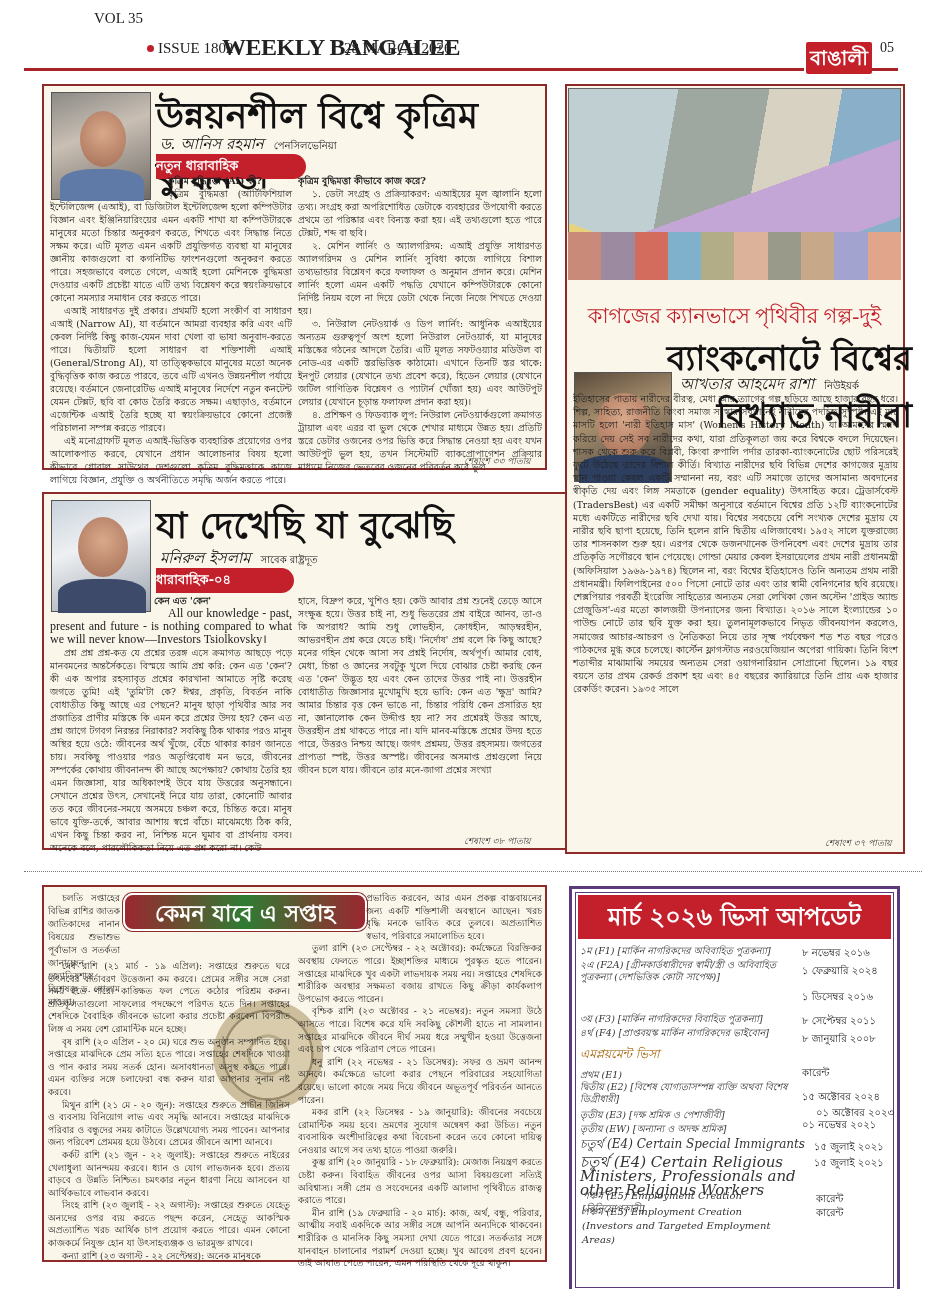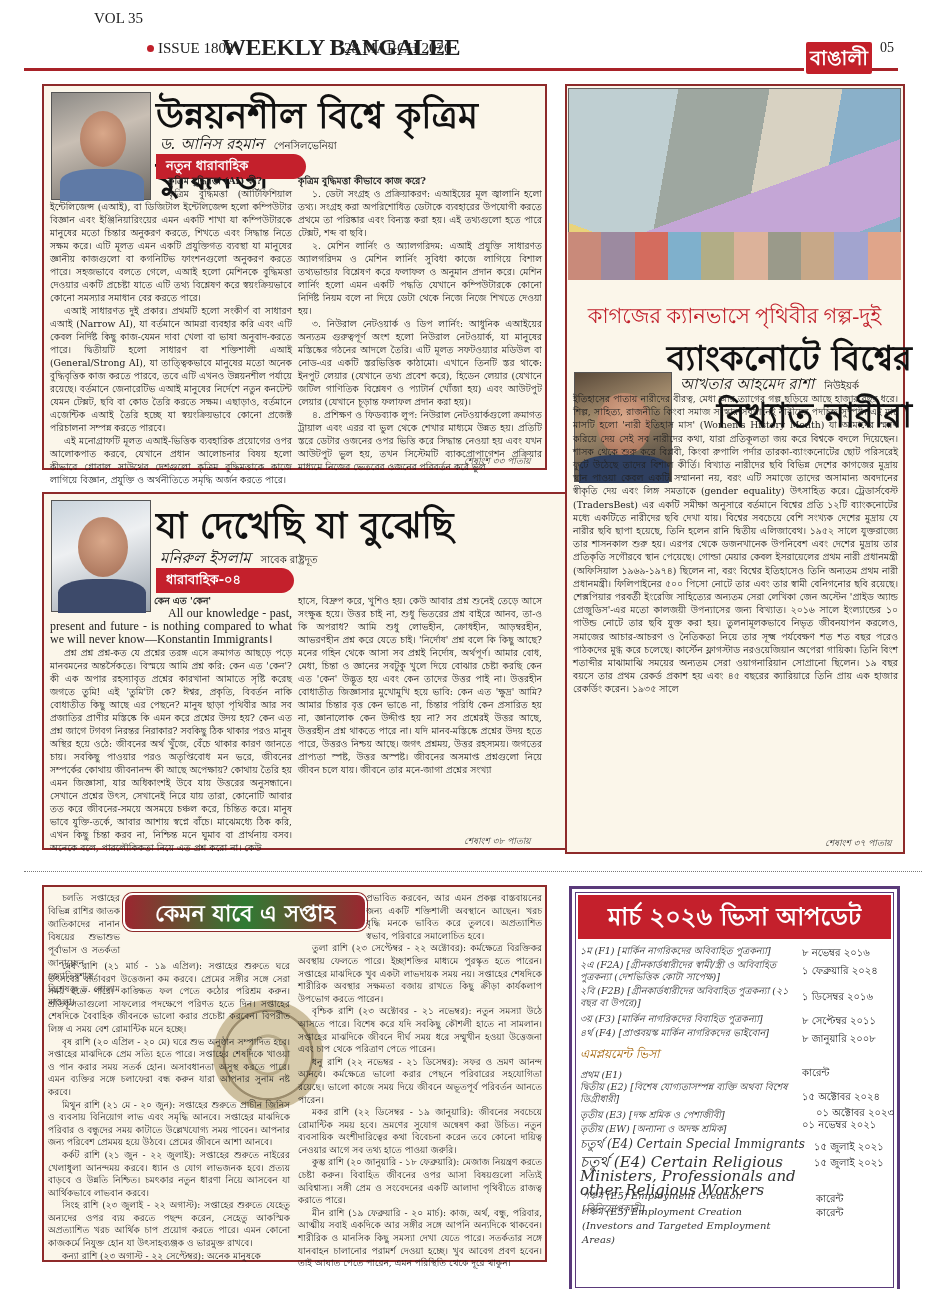--- a/index.html
+++ b/index.html
@@ -12,21 +12,21 @@
 .mh-date{position:absolute;left:344px;top:10px;font-size:15px;font-family:"Liberation Serif",serif}
 .logo{position:absolute;left:446px;top:40px;width:38px;height:32px;background:#c3202a;color:#fff;font-size:20px;font-weight:bold;text-align:center;line-height:32px;border-radius:2px}
 .pageno{position:absolute;left:494px;top:40px;font-size:14px;font-family:"Liberation Serif",serif}
 .box{position:absolute;background:#fbf6ea;border:2px solid #8e2a2a}
 .photo{position:absolute;background:linear-gradient(160deg,#8c8a86,#c9bfb4 40%,#6f6b66);border:1px solid #555}
 .face{position:absolute;border-radius:50%;background:radial-gradient(circle at 50% 40%,#d9a88a,#a36d55)}
 .suit{position:absolute;background:#3d4a6a;border-radius:40% 40% 0 0}
 .headline{position:absolute;font-family:"DejaVu Sans",sans-serif;font-weight:bold;color:#111}
 .byline{position:absolute;font-style:italic;font-size:15px;color:#111;font-family:"DejaVu Sans",sans-serif}
 .byline small{font-style:normal;font-size:10px;margin-left:10px}
-.series{position:absolute;background:#c4202c;color:#fff;font-family:"DejaVu Sans",sans-serif;font-size:13px;font-weight:bold;padding:2px 10px;border-radius:0 14px 14px 0}
+.series{position:absolute;background:#c4202c;color:#fff;font-family:"DejaVu Sans",sans-serif;font-size:13px;font-weight:bold;padding:2px 0;border-radius:0 14px 14px 0}
 .col{position:absolute;font-size:9.5px;line-height:13px;text-align:justify;color:#222}
 .col p{text-indent:14px}
 .col .sub{text-indent:0;font-weight:bold}
 .cont{position:absolute;font-size:9px;font-style:italic;color:#333}
 .dots{position:absolute;height:0;border-top:1px dotted #777}
 .money{position:absolute;left:568px;top:88px;width:333px;height:192px;border:1px solid #666;background:
  linear-gradient(20deg,#e9d37a 0 18%,transparent 18%),
  linear-gradient(160deg,transparent 55%,#c4a6d6 55% 80%,transparent 80%),
  linear-gradient(100deg,#bfcfd2 0 30%,#9ea7a0 30% 55%,#d8d2c2 55% 75%,#8ab0c9 75%);}
 .notes-row{position:absolute;left:568px;top:232px;width:333px;height:48px;background:linear-gradient(90deg,#c98a7a 0 10%,#9c8aa0 10% 20%,#d46c5e 20% 30%,#7fb0cc 30% 40%,#b2ad86 40% 50%,#dcb29a 50% 60%,#9a9a8a 60% 70%,#c7a888 70% 80%,#a2a4cf 80% 90%,#e0a58a 90%)}
@@ -83,21 +83,21 @@
 <div class="box" style="left:42px;top:492px;width:588px;height:358px">
   <div class="photo" style="left:7px;top:6px;width:100px;height:112px;background:linear-gradient(160deg,#c9d3dc,#eef0f2 40%,#9aa3ad)">
     <div class="face" style="left:26px;top:16px;width:50px;height:60px"></div>
     <div class="suit" style="left:6px;top:78px;width:88px;height:34px"></div>
   </div>
   <div class="headline" style="left:112px;top:4px;font-size:36px">যা দেখেছি যা বুঝেছি</div>
   <div class="byline" style="left:116px;top:52px"><span>মনিরুল ইসলাম</span><small>সাবেক রাষ্ট্রদূত</small></div>
   <div class="series" style="left:112px;top:74px;width:138px">ধারাবাহিক-০৪</div>
   <div class="col" style="left:6px;top:100px;width:242px;font-size:9.2px">
     <p style="margin-left:104px" class="sub">কেন এত 'কেন'</p>
-    <p style="font-family:'Liberation Serif',serif;font-size:12px;line-height:13px;text-indent:118px">All our knowledge - past, present and future - is nothing compared to what we will never know—Konstantin Immigrants।</p>
+    <p style="font-family:'Liberation Serif',serif;font-size:12px;line-height:13px;text-indent:118px">All our knowledge - past, present and future - is nothing compared to what we will never know—Investors Tsiolkovsky।</p>
     <p>প্রশ্ন প্রশ্ন প্রশ্ন-কত যে প্রশ্নের তরঙ্গ এসে ক্রমাগত আছড়ে পড়ে মানবমনের অন্তর্সৈকতে। বিস্ময়ে আমি প্রশ্ন করি: কেন এত 'কেন'? কী এক অপার রহস্যাবৃত প্রশ্নের কারখানা আমাতে সৃষ্টি করেছ জগতে তুমি! এই 'তুমি'টা কে? ঈশ্বর, প্রকৃতি, বিবর্তন নাকি বোধাতীত কিছু আছে এর পেছনে? মানুষ ছাড়া পৃথিবীর আর সব প্রজাতির প্রাণীর মস্তিষ্কে কি এমন করে প্রশ্নের উদয় হয়? কেন এত প্রশ্ন জাগে টগবগ নিরন্তর নিরাকার? সবকিছু ঠিক থাকার পরও মানুষ অস্থির হয়ে ওঠে: জীবনের অর্থ খুঁজে, বেঁচে থাকার কারণ জানতে চায়। সবকিছু পাওয়ার পরও অতৃপ্তিবোধ মন ভরে, জীবনের সম্পর্কের কোথায় জীবনানন্দ কী আছে অপেক্ষায়? কোথায় তৈরি হয় এমন জিজ্ঞাসা, যার অধিকাংশই উবে যায় উত্তরের অনুসন্ধানে। সেখানে প্রশ্নের উৎস, সেখানেই নিরে যায় তারা, কোনোটি আবার তত করে জীবনের-সময়ে অসময়ে চঞ্চল করে, চিন্তিত করে। মানুষ ভাবে যুক্তি-তর্কে, আবার আশায় স্বপ্নে বাঁচে। মাঝেমধ্যে ঠিক করি, এখন কিছু চিন্তা করব না, নিশ্চিন্ত মনে ঘুমাব বা প্রার্থনায় বসব। অনেকে বলে, পারলৌকিকতা নিয়ে এত প্রশ্ন করো না। কেউ</p>
   </div>
   <div class="col" style="left:254px;top:100px;width:244px;font-size:9.2px">
     <p style="text-indent:0">হাসে, বিদ্রুপ করে, খুশিও হয়। কেউ আবার প্রশ্ন শুনেই তেড়ে আসে সংক্ষুব্ধ হয়ে। উত্তর চাই না, শুধু ভিতরের প্রশ্ন বাইরে আনব, তা-ও কি অপরাধ? আমি শুধু লোভহীন, ক্রোধহীন, আড়ম্বরহীন, আভরণহীন প্রশ্ন করে যেতে চাই। 'নির্দোষ' প্রশ্ন বলে কি কিছু আছে? মনের গহিন থেকে আসা সব প্রশ্নই নির্দোষ, অর্থপূর্ণ। আমার বোধ, মেধা, চিন্তা ও জ্ঞানের সবটুকু খুলে দিয়ে বোঝার চেষ্টা করছি কেন এত 'কেন' উদ্ভূত হয় এবং কেন তাদের উত্তর পাই না। উত্তরহীন বোধাতীত জিজ্ঞাসার মুখোমুখি হয়ে ভাবি: কেন এত 'ক্ষুদ্র' আমি? আমার চিন্তার বৃত্ত কেন ভাঙে না, চিন্তার পরিধি কেন প্রসারিত হয় না, জ্ঞানালোক কেন উদ্দীপ্ত হয় না? সব প্রশ্নেরই উত্তর আছে, উত্তরহীন প্রশ্ন থাকতে পারে না। যদি মানব-মস্তিষ্কে প্রশ্নের উদয় হতে পারে, উত্তরও নিশ্চয় আছে। জগৎ প্রশ্নময়, উত্তর রহস্যময়। জগতের প্রাপ্যতা স্পষ্ট, উত্তর অস্পষ্ট। জীবনের অসমাপ্ত প্রশ্নগুলো নিয়ে জীবন চলে যায়। জীবনে তার মনে-জাগা প্রশ্নের সংখ্যা</p>
   </div>
   <div class="cont" style="left:420px;top:340px">শেষাংশ ৩৮ পাতায়</div>
 </div>
 
 <div class="box" style="left:565px;top:84px;width:340px;height:770px">
 </div>
@@ -141,21 +141,20 @@
   <p>কুম্ভ রাশি (২০ জানুয়ারি - ১৮ ফেব্রুয়ারি): মেজাজ নিয়ন্ত্রণ করতে চেষ্টা করুন। বিবাহিত জীবনের ওপর আসা বিষয়গুলো সত্যিই অবিশ্বাস্য। সঙ্গী প্রেম ও সংবেদনের একটি আলাদা পৃথিবীতে রাজত্ব করাতে পারে।</p>
   <p>মীন রাশি (১৯ ফেব্রুয়ারি - ২০ মার্চ): কাজ, অর্থ, বন্ধু, পরিবার, আত্মীয় সবাই একদিকে আর সঙ্গীর সঙ্গে আপনি অন্যদিকে থাকবেন। শারীরিক ও মানসিক কিছু সমস্যা দেখা যেতে পারে। সতর্কতার সঙ্গে যানবাহন চালানোর পরামর্শ দেওয়া হচ্ছে। খুব আবেগ প্রবণ হবেন। তাই আঘাত পেতে পারেন, এমন পরিস্থিতি থেকে দূরে থাকুন।</p>
 </div>
 
 <div class="visa" style="height:408px">
   <div class="visa-ban">মার্চ ২০২৬ ভিসা আপডেট</div>
   <div class="vrow" style="left:8px;top:56px;width:210px">১ম (F1) [মার্কিন নাগরিকদের অবিবাহিত পুত্রকন্যা]</div>
   <div class="vdate" style="left:230px;top:56px">৮ নভেম্বর ২০১৬</div>
   <div class="vrow" style="left:8px;top:70px;width:210px">২এ (F2A) [গ্রীনকার্ডধারীদের স্বামী/স্ত্রী ও অবিবাহিত পুত্রকন্যা (দেশভিত্তিক কোটা সাপেক্ষ)]</div>
   <div class="vdate" style="left:230px;top:74px">১ ফেব্রুয়ারি ২০২৪</div>
-  <div class="vrow" style="left:8px;top:96px;width:210px">২বি (F2B) [গ্রীনকার্ডধারীদের অবিবাহিত পুত্রকন্যা (২১ বছর বা উপরে)]</div>
   <div class="vdate" style="left:230px;top:100px">১ ডিসেম্বর ২০১৬</div>
   <div class="vrow" style="left:8px;top:124px;width:210px">৩য় (F3) [মার্কিন নাগরিকদের বিবাহিত পুত্রকন্যা]</div>
   <div class="vdate" style="left:230px;top:124px">৮ সেপ্টেম্বর ২০১১</div>
   <div class="vrow" style="left:8px;top:138px;width:210px">৪র্থ (F4) [প্রাপ্তবয়স্ক মার্কিন নাগরিকদের ভাইবোন]</div>
   <div class="vdate" style="left:230px;top:142px">৮ জানুয়ারি ২০০৮</div>
   <div class="vsec" style="left:8px;top:156px">এমপ্লয়মেন্ট ভিসা</div>
   <div class="vrow" style="left:8px;top:180px;width:210px">প্রথম (E1)</div>
   <div class="vdate" style="left:230px;top:176px">কারেন্ট</div>
   <div class="vrow" style="left:8px;top:192px;width:215px">দ্বিতীয় (E2) [বিশেষ যোগ্যতাসম্পন্ন ব্যক্তি অথবা বিশেষ ডিগ্রীধারী]</div>
   <div class="vdate" style="left:230px;top:200px">১৫ অক্টোবর ২০২৪</div>

